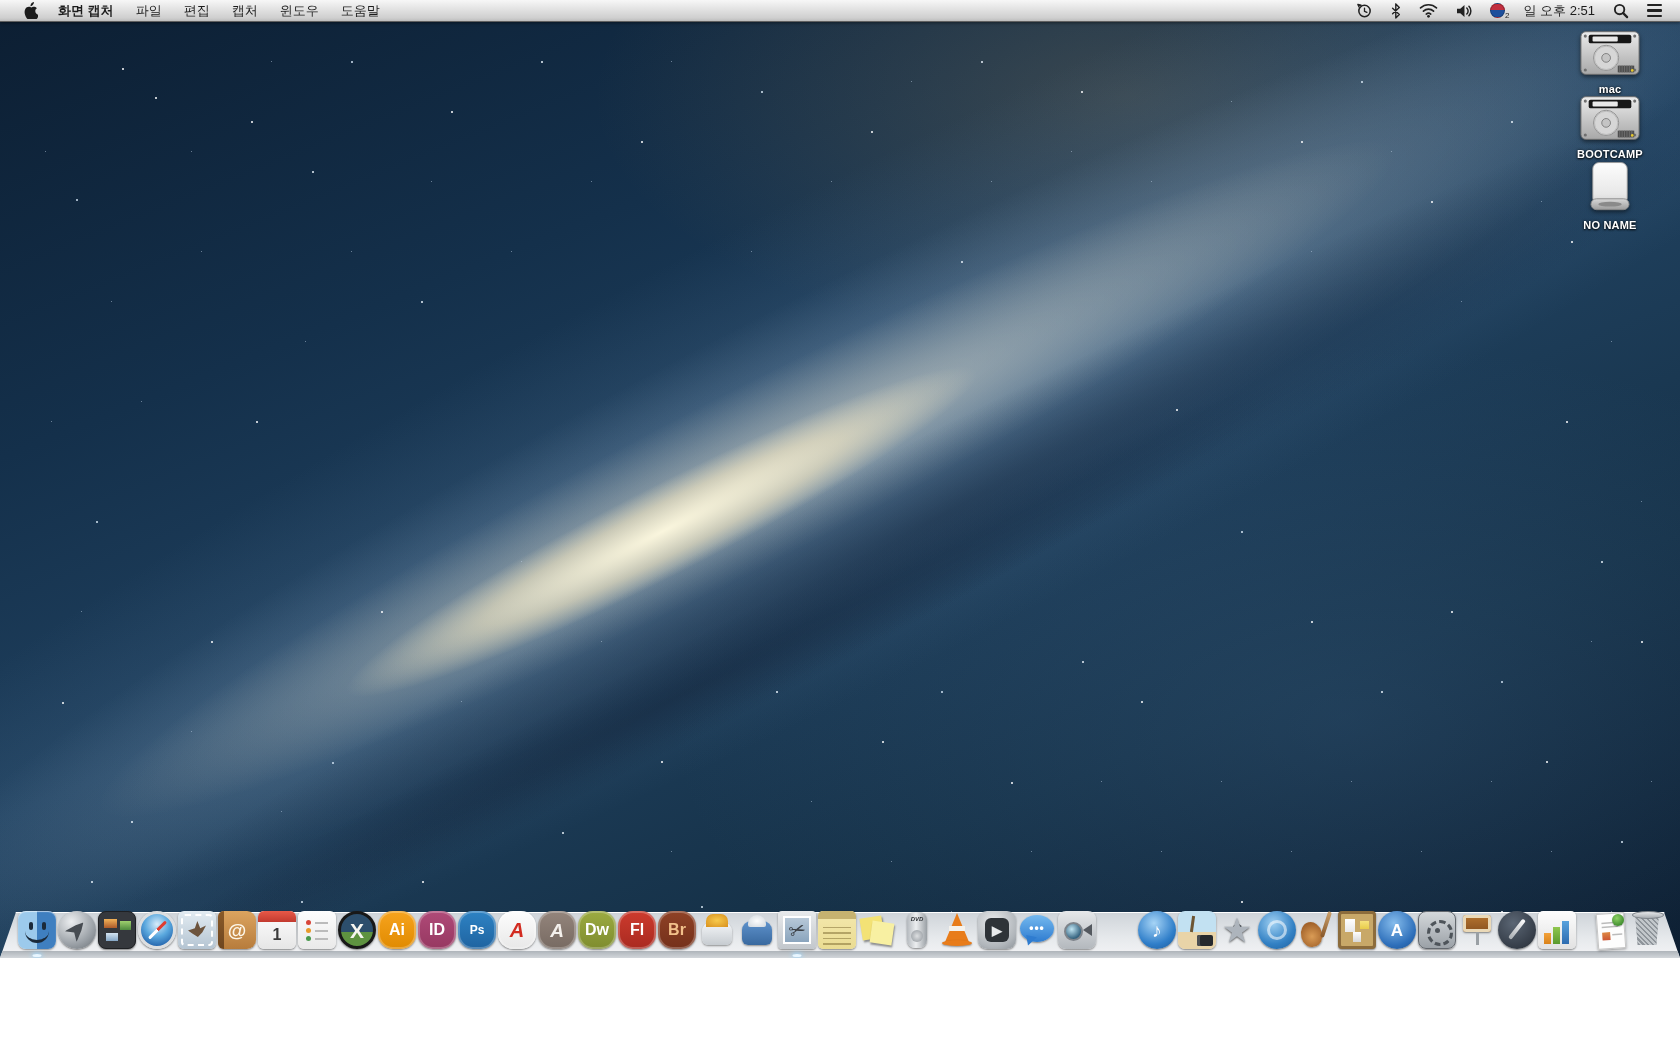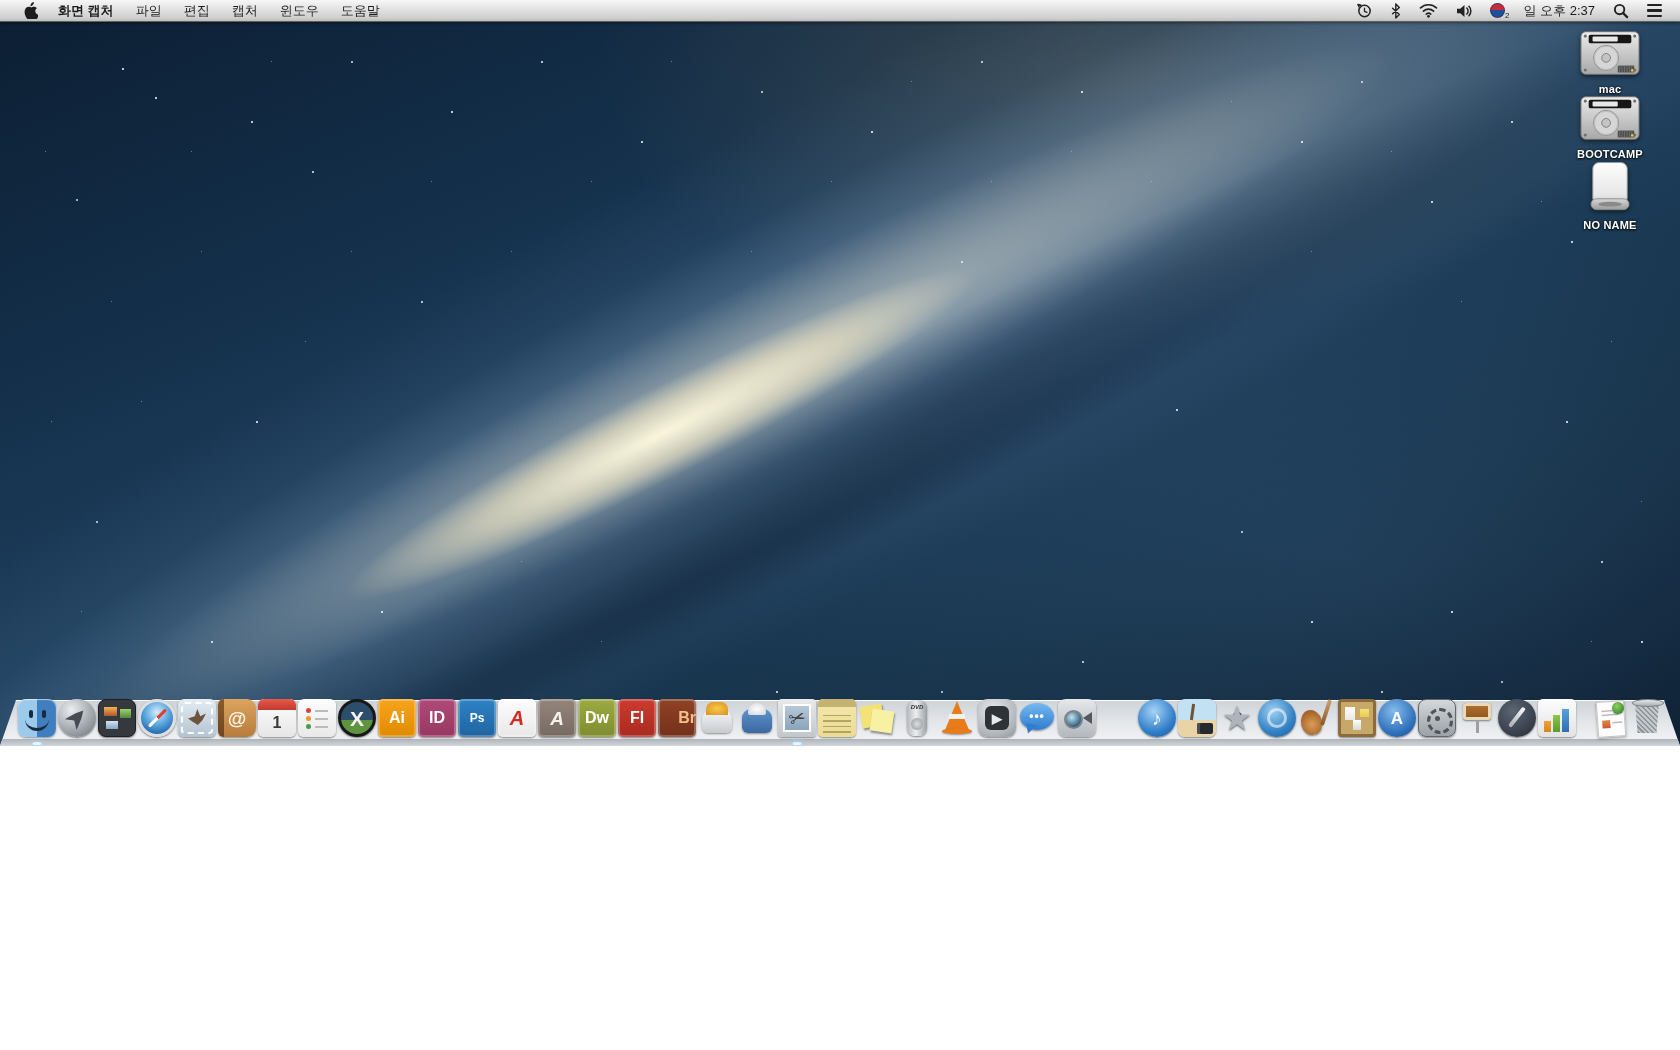--- a/index.html
+++ b/index.html
@@ -1,17 +1,17 @@
 <!DOCTYPE html>
 <html><head>
 <meta charset="utf-8">
 <style>
   * { margin:0; padding:0; box-sizing:border-box; }
   html,body { width:1680px; height:1050px; overflow:hidden; font-family:"Liberation Sans",sans-serif; }
-  #screen { position:relative; width:1680px; height:746px; background:#0b1c30; overflow:hidden; }
+  #screen { position:relative; width:1680px; height:958px; background:#0b1c30; overflow:hidden; }
 
   
   .wallpaper { position:absolute; inset:0;
     background:
       radial-gradient(ellipse 760px 360px at 67% 10%, rgba(150,125,85,.28), transparent 70%),
       radial-gradient(ellipse 900px 500px at 80% 75%, rgba(70,110,150,.25), transparent 75%),
       linear-gradient(158deg, #0c1e32 0%, #14304b 28%, #20415f 50%, #163249 74%, #0a1a2c 100%);
   }
   .galaxy { position:absolute; left:50%; top:46%; width:2000px; height:820px;
     transform:translate(-50%,-50%) rotate(-27deg);
@@ -117,27 +117,27 @@
   .k-calendar::before { content:''; position:absolute; top:0; left:0; right:0; height:11px; border-radius:6px 6px 0 0;
     background:linear-gradient(#e85948,#c23a2f); }
   .k-calendar .g { color:#3a3a3a; font-size:16px; margin-top:9px; }
   .k-reminders { border-radius:6px; background:linear-gradient(#fdfdfd,#e9e9e9); box-shadow:0 1px 2px rgba(0,0,0,.45); }
   .k-reminders::before { content:''; position:absolute; left:8px; top:9px; width:5px; height:5px; border-radius:50%;
     background:#d8463a; box-shadow:0 8px 0 #e89a2a, 0 16px 0 #4a9a4e; }
   .k-reminders::after { content:''; position:absolute; left:17px; top:10.5px; width:13px; height:2px; background:#bbb;
     box-shadow:0 8px 0 #bbb, 0 16px 0 #bbb; }
   .k-xee { border-radius:50%; border:3px solid #181818; background:linear-gradient(#2c4e6c 0 55%, #5e9340 55% 100%); box-shadow:0 1px 2px rgba(0,0,0,.5); }
   .k-xee .g { color:#f6f6f0; font-size:21px; font-weight:900; }
-  .k-tile { border-radius:5px; box-shadow:inset 0 0 0 2px rgba(255,255,255,.25), 0 1px 2px rgba(0,0,0,.45); }
+  .k-tile { border-radius:15px; box-shadow:inset 0 0 0 2px rgba(255,255,255,.25), 0 1px 2px rgba(0,0,0,.45); }
   .k-ai { background:linear-gradient(#f7a41e,#e08a00); } .k-ai .g { color:#fff; font-size:16px; }
   .k-id { background:linear-gradient(#b04a78,#963861); } .k-id .g { color:#fff; font-size:16px; }
   .k-ps { background:linear-gradient(#2e83c4,#1f63a0); } .k-ps .g { color:#fff; font-size:12px; }
   .k-dw { background:linear-gradient(#9cab41,#7e8c2e); } .k-dw .g { color:#fff; font-size:16px; }
   .k-fl { background:linear-gradient(#cd3b2e,#a92a20); } .k-fl .g { color:#fff; font-size:16px; }
-  .k-br { background:linear-gradient(#8f4226,#74301a);justify-content:flex-end; } .k-br .g { color:#f2c08a; font-size:16px; }
+  .k-br { background:linear-gradient(#8f4226,#74301a); } .k-br .g { color:#f2c08a; font-size:16px; }
   .k-acrobat { background:linear-gradient(#fdfdfd,#e8e8e8); } .k-acrobat .g { color:#d22b20; font-size:20px; font-style:italic; font-weight:900; }
   .k-distiller { background:linear-gradient(#94857c,#776a62); } .k-distiller .g { color:#f4f0ec; font-size:19px; font-style:italic; font-weight:900; }
   .k-toast::before { content:''; position:absolute; bottom:4px; left:4px; width:30px; height:23px; border-radius:9px 9px 6px 6px;
     background:linear-gradient(#f5f7f9,#c6cbd0); box-shadow:0 1px 2px rgba(0,0,0,.4); }
   .k-toast::after { content:''; position:absolute; top:3px; left:8px; width:22px; height:13px; border-radius:7px 7px 0 0;
     background:radial-gradient(#f8ca4c,#d8901e); }
   .k-toast2::before { content:''; position:absolute; bottom:4px; left:4px; width:30px; height:24px; border-radius:9px 9px 6px 6px;
     background:linear-gradient(#5e92cc,#39699f); box-shadow:0 1px 2px rgba(0,0,0,.4); }
   .k-toast2::after { content:''; position:absolute; top:4px; left:10px; width:18px; height:12px; border-radius:9px 9px 2px 2px;
     background:radial-gradient(#fdfdfd,#cfd6dc); }
@@ -284,21 +284,21 @@
           <polygon points="1,5 4.5,5 9,1.2 9,13.8 4.5,10 1,10" fill="#222"></polygon>
           <path d="M11.5 4.2 A4.6 4.6 0 0 1 11.5 10.8" fill="none" stroke="#222" stroke-width="1.6" stroke-linecap="round"></path>
           <path d="M13.8 2.4 A7.4 7.4 0 0 1 13.8 12.6" fill="none" stroke="#222" stroke-width="1.6" stroke-linecap="round"></path>
         </svg>
       </div>
       <div class="status-item">
         <span class="kr-flag">
             <span class="badge">2</span>
           </span>
       </div>
-      <div class="clock"><span>일 오후 2:37</span></div>
+      <div class="clock"><span>일 오후 2:51</span></div>
       <div class="status-item">
         <svg width="16" height="16" viewBox="0 0 17 17">
           <circle cx="7" cy="7" r="5" fill="none" stroke="#222" stroke-width="2"></circle>
           <line x1="10.8" y1="10.8" x2="15" y2="15" stroke="#222" stroke-width="2.4" stroke-linecap="round"></line>
         </svg>
       </div>
       <div class="status-item">
         <span class="nc-icon">
             <i></i>
             <i></i>

